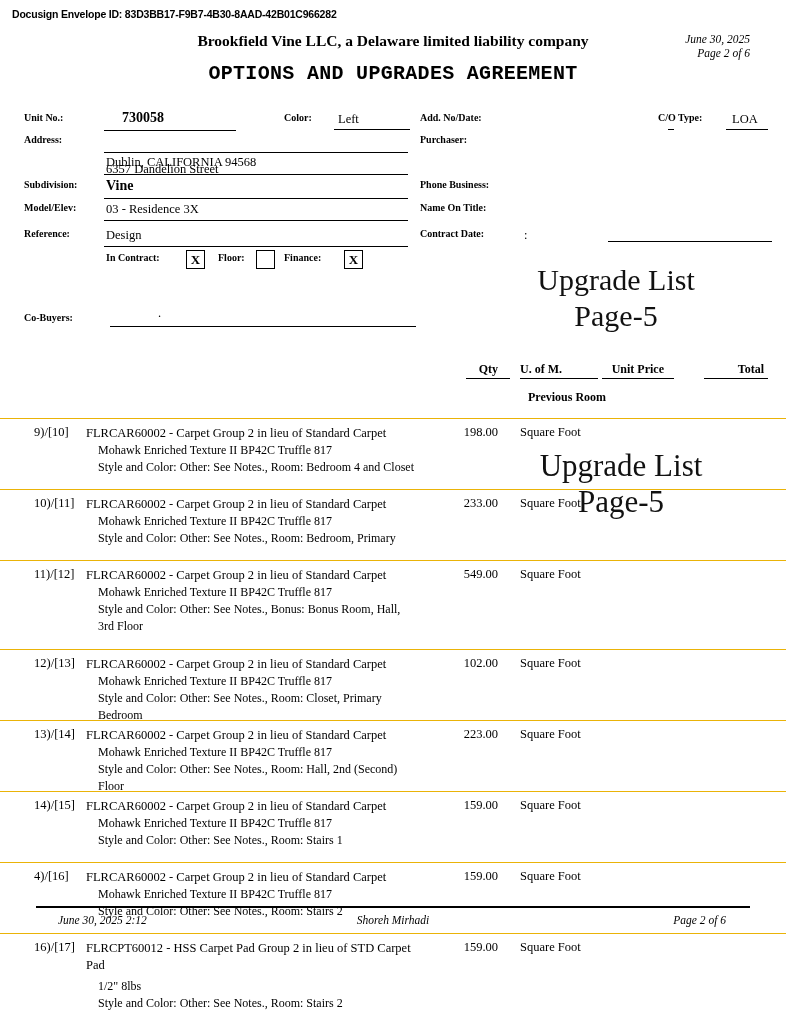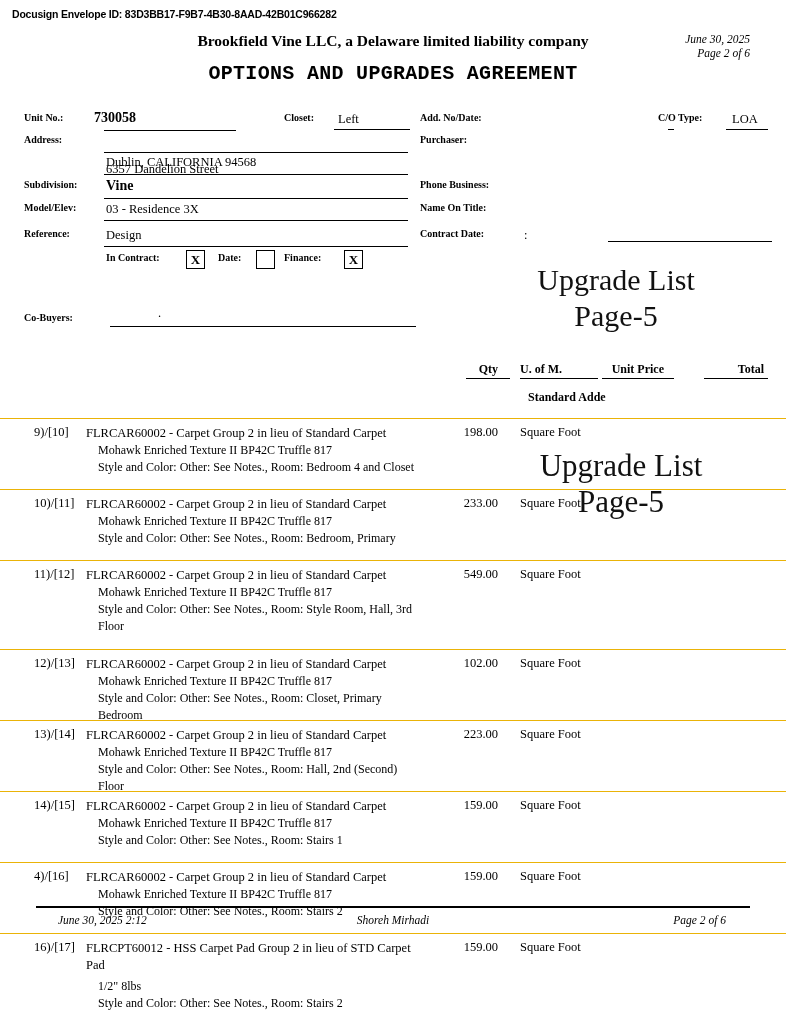--- a/index.html
+++ b/index.html
@@ -249,24 +249,24 @@
     <div class="doc-title">OPTIONS AND UPGRADES AGREEMENT</div>
 
     <div class="hdr-date">
       <div>June 30, 2025</div>
       <div>Page 2 of 6</div>
     </div>
 
     <div class="form">
 
       <div class="fl" style="left:24px; top:4px;">Unit No.:</div>
-      <div class="fv big" style="left:94px; top:2px;">730058</div>
+      <div class="fv big" style="left:122px; top:2px;">730058</div>
       <div class="rule" style="left:104px; top:22px; width:132px;"></div>
 
-      <div class="fl" style="left:284px; top:4px;">Closet:</div>
+      <div class="fl" style="left:284px; top:4px;">Color:</div>
       <div class="fv" style="left:338px; top:4px;">Left</div>
       <div class="rule" style="left:334px; top:21px; width:76px;"></div>
 
       <div class="fl" style="left:420px; top:4px;">Add.  No/Date:</div>
       <div class="rule" style="left:668px; top:21px; width:6px;"></div>
 
       <div class="fl" style="left:658px; top:4px;">C/O Type:</div>
       <div class="fv" style="left:732px; top:4px;">LOA</div>
       <div class="rule" style="left:726px; top:21px; width:42px;"></div>
 
@@ -296,21 +296,21 @@
 
       <div class="fl" style="left:420px; top:120px;">Contract Date:</div>
       <div class="fv" style="left:524px; top:120px;">:</div>
       <div class="rule" style="left:608px; top:133px; width:164px;"></div>
 
       <div class="fl" style="left:106px; top:144px;">In Contract:</div>
       <div class="cbox" style="left:186px; top:142px;">
           <span>X</span>
         </div>
 
-      <div class="fl" style="left:218px; top:144px;">Date:</div>
+      <div class="fl" style="left:218px; top:144px;">Floor:</div>
       <div class="cbox" style="left:256px; top:142px;">
           <span></span>
         </div>
 
       <div class="fl" style="left:284px; top:144px;">Finance:</div>
       <div class="cbox" style="left:344px; top:142px;">
           <span>X</span>
         </div>
 
       <div class="fl" style="left:24px; top:204px;">Co-Buyers:</div>
@@ -325,21 +325,21 @@
 
     <div class="col-head" style="left:452px; top:362px; width:46px; text-align:right;">Qty</div>
     <div class="col-head" style="left:520px; top:362px;">U. of M.</div>
     <div class="col-head" style="left:600px; top:362px; width:64px; text-align:right;">Unit Price</div>
     <div class="col-head" style="left:700px; top:362px; width:64px; text-align:right;">Total</div>
     <div class="rule" style="left:466px; top:378px; width:44px;"></div>
     <div class="rule" style="left:520px; top:378px; width:78px;"></div>
     <div class="rule" style="left:602px; top:378px; width:72px;"></div>
     <div class="rule" style="left:704px; top:378px; width:64px;"></div>
 
-    <div class="prev-added">Standard Adde</div>
+    <div class="prev-added">Previous Room</div>
 
     <div class="items">
 
       <div class="item">
         <div class="item-inner" style="height:56px;">
           <div class="it-no">9)/[10]</div>
           <div class="it-desc">
             <div>FLRCAR60002 - Carpet Group 2 in lieu of Standard Carpet</div>
             <div class="it-sub it-sub-indent">Mohawk Enriched Texture II BP42C Truffle 817</div>
             <div class="it-sub it-sub-indent">Style and Color:  Other: See Notes., Room: Bedroom 4 and Closet</div>
@@ -365,21 +365,21 @@
           <div class="it-total"></div>
         </div>
       </div>
 
       <div class="item">
         <div class="item-inner" style="height:74px;">
           <div class="it-no">11)/[12]</div>
           <div class="it-desc">
             <div>FLRCAR60002 - Carpet Group 2 in lieu of Standard Carpet</div>
             <div class="it-sub it-sub-indent">Mohawk Enriched Texture II BP42C Truffle 817</div>
-            <div class="it-sub it-sub-indent">Style and Color:  Other: See Notes., Room: Style Room, Hall, 3rd Floor</div>
+            <div class="it-sub it-sub-indent">Style and Color:  Other: See Notes., Bonus: Bonus Room, Hall, 3rd Floor</div>
           </div>
           <div class="it-qty">549.00</div>
           <div class="it-uom">Square Foot</div>
           <div class="it-price"></div>
           <div class="it-total"></div>
         </div>
       </div>
 
       <div class="item">
         <div class="item-inner" style="height:56px;">

